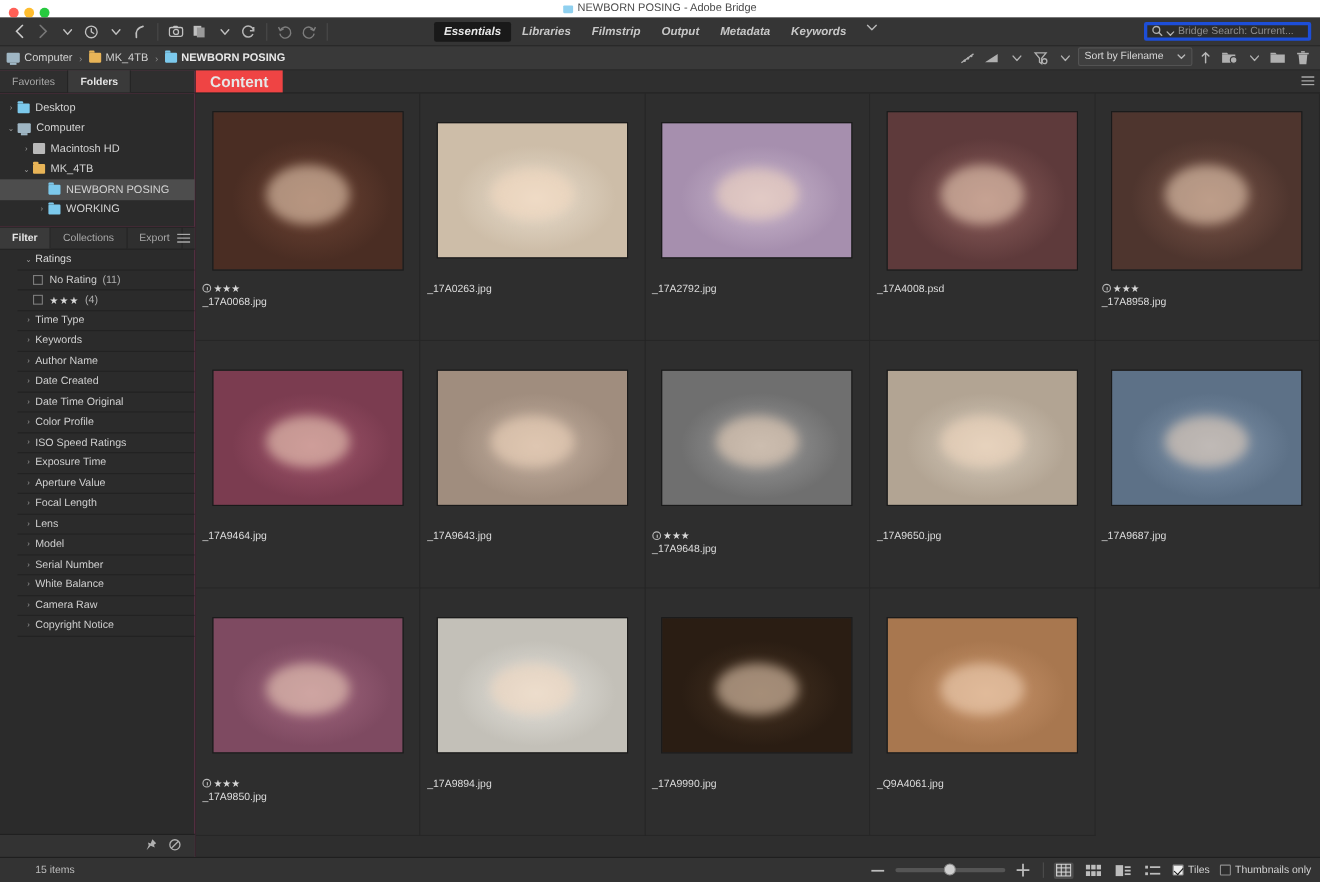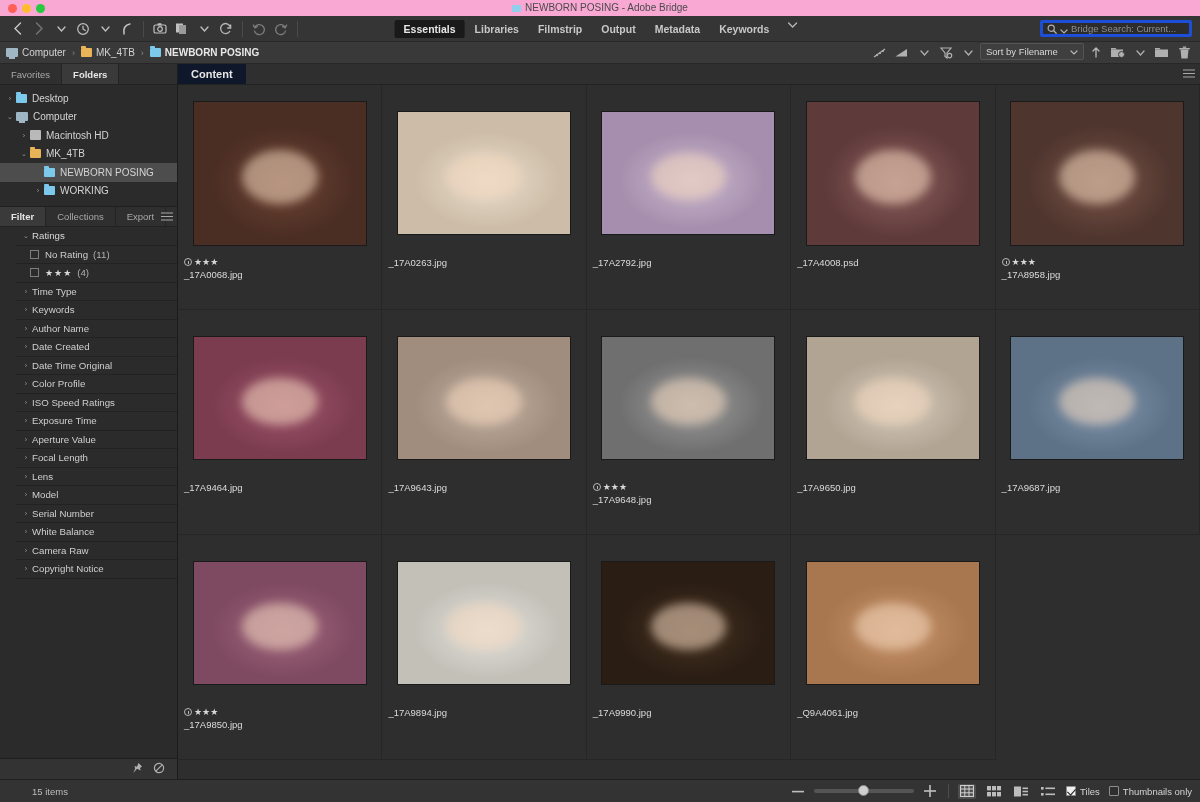--- a/index.html
+++ b/index.html
@@ -6,22 +6,22 @@
   html,body{
     width:1200px; height:802px; overflow:hidden;
     background:#1e1e1e;
     font-family:"Liberation Sans", sans-serif;
     -webkit-font-smoothing:antialiased;
   }
   .app{ position:relative; width:1200px; height:802px; display:flex; flex-direction:column; }
 
   
   .titlebar{
-    height:16px; background:#f9a8d4; position:relative; flex:0 0 16px;
-    display:flex; align-items:center;
+    height:16px; background:#ffffff; position:relative; flex:0 0 16px;
+    display:flex; align-items:flex-end;
   }
   .traffic{ display:flex; gap:5px; margin-left:8px; }
   .dot{ width:9px;height:9px;border-radius:50%; }
   .dot.r{background:#ff5f56;} .dot.y{background:#ffbd2e;} .dot.g{background:#27c93f;}
   .title-text{
     position:absolute; left:0; right:0; text-align:center;
     font-size:10px; color:#4a4a4a; line-height:16px;
     display:flex; align-items:center; justify-content:center; gap:4px;
   }
   .mini-folder{
@@ -37,21 +37,21 @@
   .tb-left{ display:flex; align-items:center; gap:0px; padding-left:6px; }
   .tb-btn{
     width:22px;height:22px;display:flex;align-items:center;justify-content:center;
     color:#b4b4b4; font-size:12px; cursor:default;
   }
   .tb-btn svg{ display:block; }
   .tb-sep{ width:1px;height:16px;background:#4a4a4a;margin:0 5px; }
 
   .workspaces{
     position:absolute; left:50%; transform:translateX(-50%);
-    display:flex; align-items:flex-start; gap:1px;
+    display:flex; align-items:flex-start; gap:1px;font-style:italic;
   }
   .ws{
     font-size:10.5px; color:#c8c8c8; padding:3px 9px; border-radius:2px;
     font-weight:bold; cursor:default; white-space:nowrap;
   }
   .ws.active{ background:#191919; color:#e8e8e8; }
   .ws-caret{ color:#bdbdbd; font-size:9px; padding:0 8px; }
 
   .search-wrap{
     position:absolute; right:8px; display:flex; align-items:center;
@@ -125,21 +125,21 @@
     height:21px; background:#333; border-top:1px solid #1f1f1f; display:flex;
     align-items:center; justify-content:flex-end; gap:10px; padding-right:12px; color:#adadad; font-size:10px;
   }
 
   
   .content{ flex:1; display:flex; flex-direction:column; min-width:0; background:#2e2e2e; }
   .content-tabs{
     height:21px; background:#2f2f2f; display:flex; align-items:stretch; border-bottom:1px solid #222;
     position:relative;
   }
-  .ctab{ font-size:11px; color:#e6e6e6; font-weight:bold; padding:0 13px; display:flex; align-items:center; background:#0f172a;}
+  .ctab{ font-size:14px; color:#e6e6e6; font-weight:bold; padding:0 13px; display:flex; align-items:center; background:#ef4444;}
   .ctab-menu{ position:absolute; right:5px; top:5px; color:#9a9a9a; font-size:10px; }
 
   .grid{
     flex:1; display:grid; grid-template-columns:repeat(5,1fr); grid-auto-rows:225px;
     background:#2e2e2e; overflow:hidden;
   }
   .cell{
     border-right:1px solid #262626; border-bottom:1px solid #262626;
     display:flex; flex-direction:column; align-items:center; padding-top:8px;
     position:relative;

